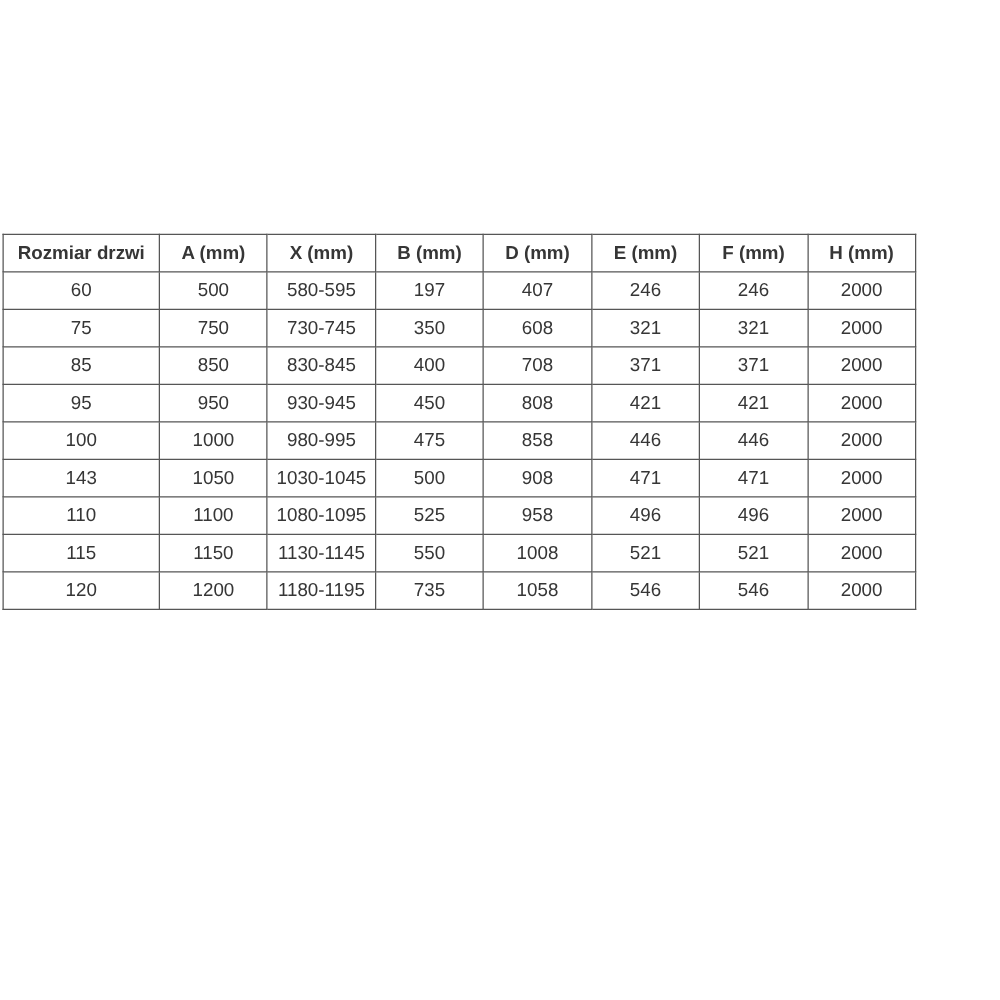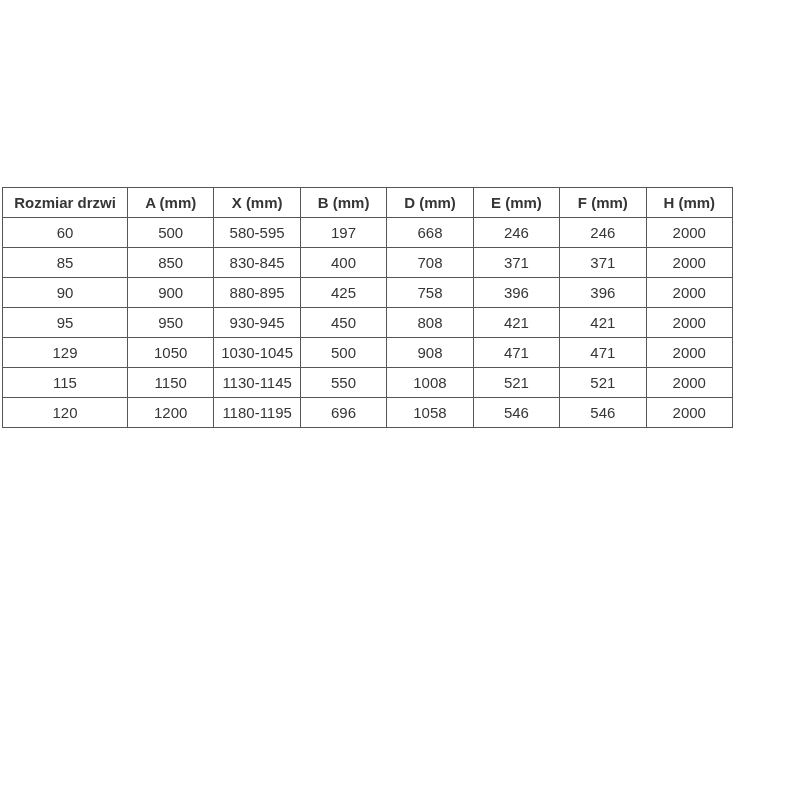--- a/index.html
+++ b/index.html
@@ -68,80 +68,100 @@
         <th>F (mm)</th>
         <th>H (mm)</th>
       </tr>
     </thead>
     <tbody>
         <tr>
           <td>60</td>
           <td>500</td>
           <td>580-595</td>
           <td>197</td>
-          <td>668</td>
+          <td>407</td>
           <td>246</td>
           <td>246</td>
+          <td>2000</td>
+        </tr>
+        <tr>
+          <td>75</td>
+          <td>750</td>
+          <td>730-745</td>
+          <td>350</td>
+          <td>608</td>
+          <td>321</td>
+          <td>321</td>
           <td>2000</td>
         </tr>
         <tr>
           <td>85</td>
           <td>850</td>
           <td>830-845</td>
           <td>400</td>
           <td>708</td>
           <td>371</td>
           <td>371</td>
           <td>2000</td>
         </tr>
         <tr>
-          <td>90</td>
-          <td>900</td>
-          <td>880-895</td>
-          <td>425</td>
-          <td>758</td>
-          <td>396</td>
-          <td>396</td>
-          <td>2000</td>
-        </tr>
-        <tr>
           <td>95</td>
           <td>950</td>
           <td>930-945</td>
           <td>450</td>
           <td>808</td>
           <td>421</td>
           <td>421</td>
           <td>2000</td>
         </tr>
         <tr>
-          <td>129</td>
+          <td>100</td>
+          <td>1000</td>
+          <td>980-995</td>
+          <td>475</td>
+          <td>858</td>
+          <td>446</td>
+          <td>446</td>
+          <td>2000</td>
+        </tr>
+        <tr>
+          <td>143</td>
           <td>1050</td>
           <td>1030-1045</td>
           <td>500</td>
           <td>908</td>
           <td>471</td>
           <td>471</td>
+          <td>2000</td>
+        </tr>
+        <tr>
+          <td>110</td>
+          <td>1100</td>
+          <td>1080-1095</td>
+          <td>525</td>
+          <td>958</td>
+          <td>496</td>
+          <td>496</td>
           <td>2000</td>
         </tr>
         <tr>
           <td>115</td>
           <td>1150</td>
           <td>1130-1145</td>
           <td>550</td>
           <td>1008</td>
           <td>521</td>
           <td>521</td>
           <td>2000</td>
         </tr>
         <tr>
           <td>120</td>
           <td>1200</td>
           <td>1180-1195</td>
-          <td>696</td>
+          <td>735</td>
           <td>1058</td>
           <td>546</td>
           <td>546</td>
           <td>2000</td>
         </tr>
       </tbody>
   </table>
 </div>
 
 </body></html>

